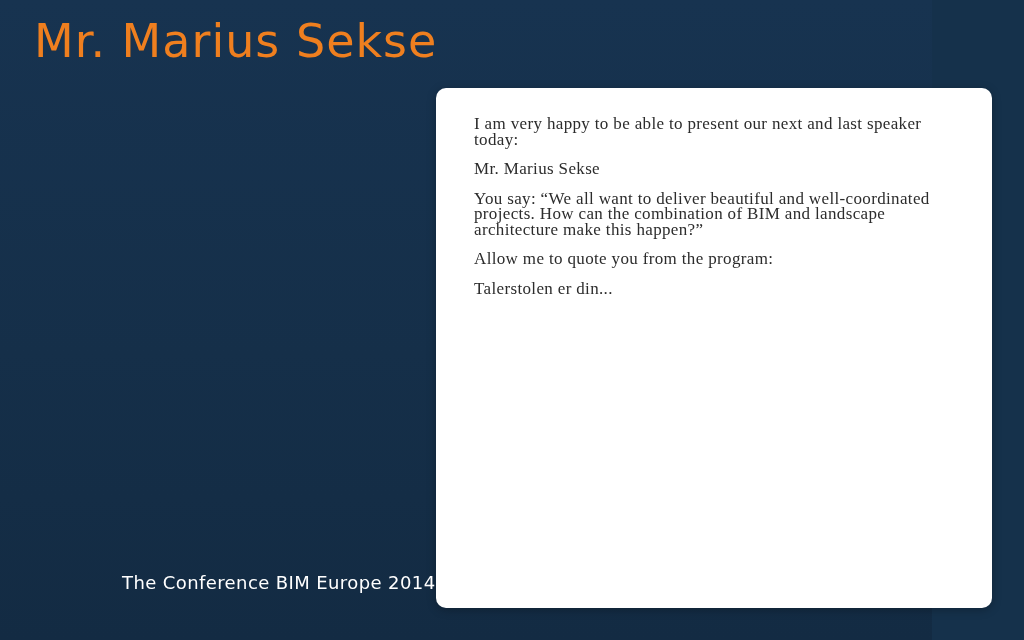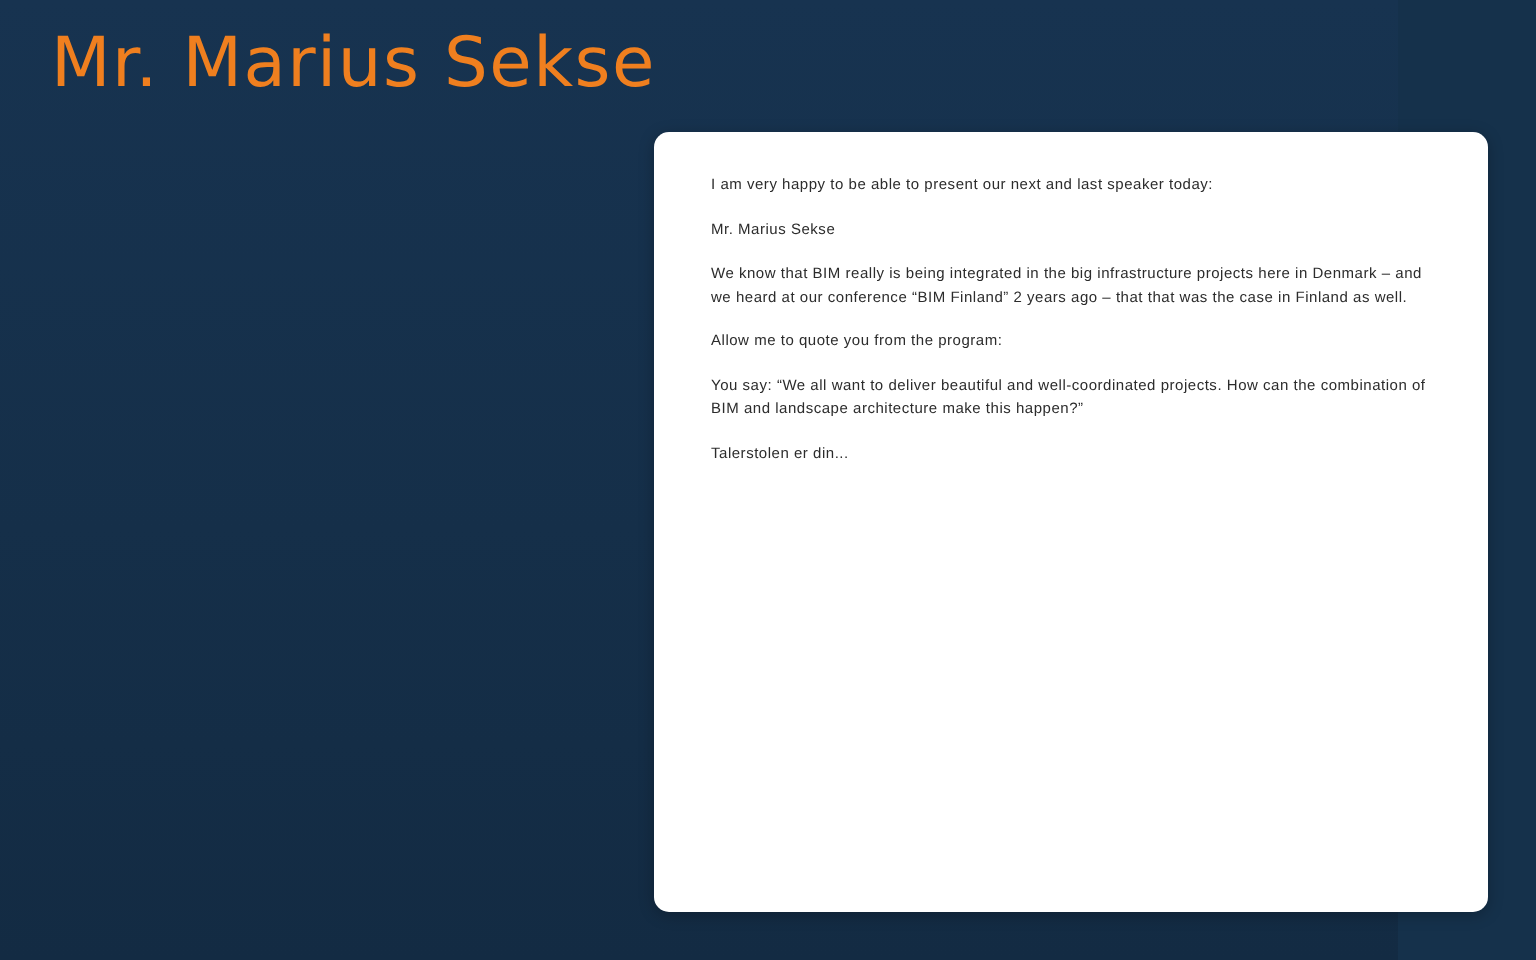--- a/index.html
+++ b/index.html
@@ -51,42 +51,42 @@
     overflow: hidden;
   }
   .note-body {
     position: absolute;
     left: 38px;
     top: 28px;
     right: 34px;
   }
   .note-p {
     color: #2c2c2c;
-    font-size: 10px;
+    font-size: 17px;
     line-height: 15.5px;
     letter-spacing: 0.35px;
     margin: 0 0 14px 0;
-    font-family: Liberation Sans, sans-serif;
+    font-family: Liberation Serif, serif;
   }
   .note-p:last-child {
     margin-bottom: 4px;
   }
 </style>
 </head>
 <body>
 
 <div class="slide">
 
   <div class="slide-title">Mr. Marius Sekse</div>
 
   <div class="note-card">
     <div class="note-body">
       <p class="note-p">I am very happy to be able to present our next and last speaker today:</p>
       <p class="note-p">Mr. Marius Sekse</p>
-      <p class="note-p">We know that BIM really is being integrated in the big infrastructure projects here in Denmark – and we heard at our conference “BIM Finland” 2 years ago – that that was the case in Finland as well.</p>
+      <p class="note-p">You say: “We all want to deliver beautiful and well-coordinated projects. How can the combination of BIM and landscape architecture make this happen?”</p>
       <p class="note-p">Allow me to quote you from the program:</p>
-      <p class="note-p">You say: “We all want to deliver beautiful and well-coordinated projects. How can the combination of BIM and landscape architecture make this happen?”</p>
       <p class="note-p">Talerstolen er din...</p>
     </div>
   </div>
 
+  <div class="footer">The Conference BIM Europe 2014</div>
 
 </div>
 
 </body></html>

